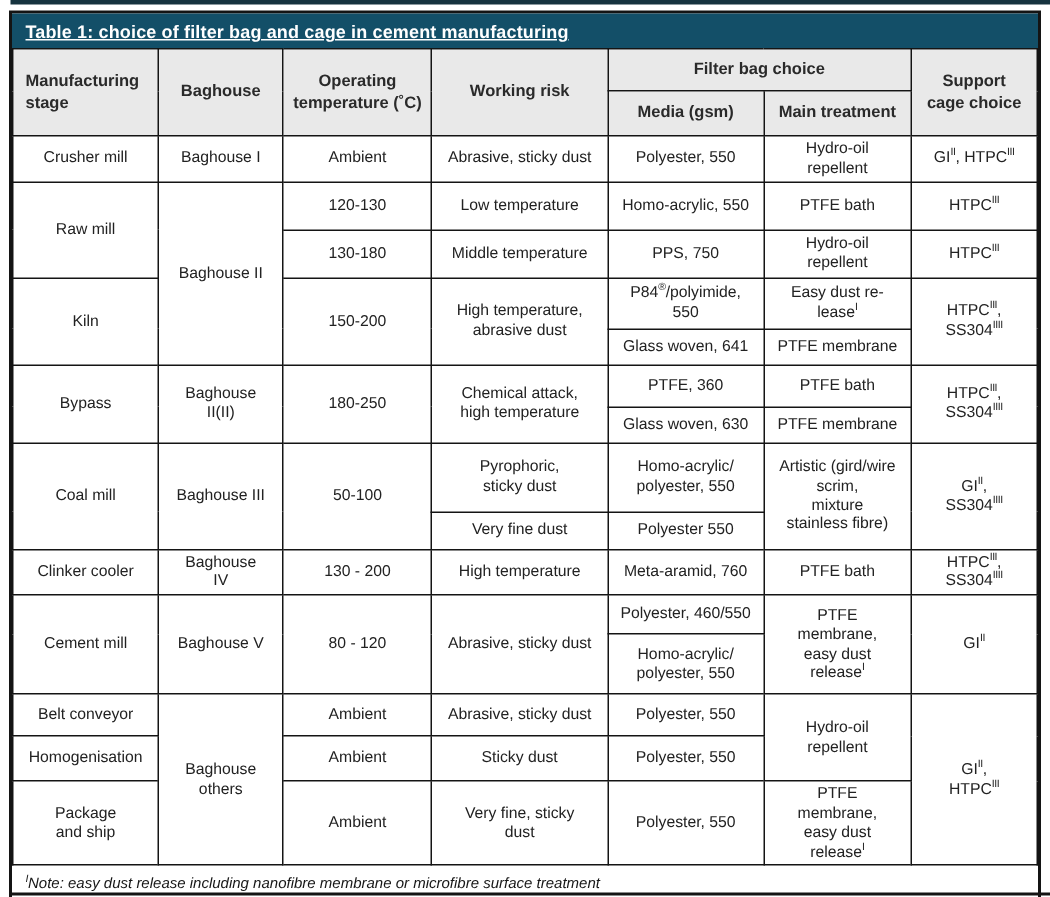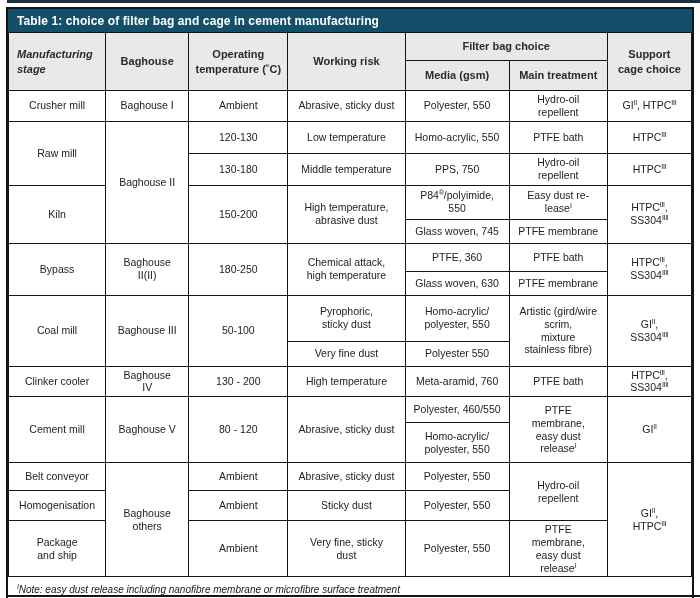--- a/index.html
+++ b/index.html
@@ -9,30 +9,30 @@
     overflow:hidden;
   }
   .top-rule { position:absolute; top:0; left:7px; right:0; height:3px; background:#16333f; }
   .bottom-rule { position:absolute; bottom:1px; left:7px; right:0; height:2px; background:#141414; }
   .figure {
     position:absolute; top:7px; left:6px; width:688px;
     border:2px solid #141414; background:#fff; box-sizing:border-box;
   }
   .title-bar {
     background:var(--title-bar,#134f68); color:#ffffff; font-weight:bold;
-    font-size:12px; padding:5px 9px 4px 9px; letter-spacing:0.1px;
+    font-size:12px; padding:5px 9px 4px 9px; letter-spacing:0.1px;text-decoration:underline;
   }
   table { border-collapse:collapse; width:100%; table-layout:fixed; }
   th, td {
     border:1px solid #141414; vertical-align:middle; text-align:center;
     font-size:10.5px; line-height:1.22; padding:2px 3px; color:#222;
     overflow:hidden;
   }
   th { background:var(--header-bg,#e9e9e9); font-weight:bold; font-size:11px; line-height:1.3; color:#2a2a2a; }
-  th.left { text-align:left; padding-left:8px;font-style:italic; }
+  th.left { text-align:left; padding-left:8px; }
   sup { font-size:7px; line-height:0; vertical-align:super; letter-spacing:-0.3px; }
   .footnotes {
     padding:5px 9px 7px 9px; font-style:italic; font-size:10px;
     line-height:1.5; color:#161616;
   }
 </style>
 </head>
 <body>
 
 <div class="top-rule"></div>
@@ -92,21 +92,21 @@
       </tr>
       <tr style="height:34px">
         <td rowspan="2">Kiln</td>
         <td rowspan="2">150-200</td>
         <td rowspan="2">High temperature,<br>abrasive dust</td>
         <td>P84<sup>®</sup>/polyimide,<br>550</td>
         <td>Easy dust re-<br>lease<sup>I</sup></td>
         <td rowspan="2">HTPC<sup>III</sup>,<br>SS304<sup>IIII</sup></td>
       </tr>
       <tr style="height:24px">
-        <td>Glass woven, 745</td>
+        <td>Glass woven, 641</td>
         <td>PTFE membrane</td>
       </tr>
       <tr style="height:28px">
         <td rowspan="2">Bypass</td>
         <td rowspan="2">Baghouse<br>II(II)</td>
         <td rowspan="2">180-250</td>
         <td rowspan="2">Chemical attack,<br>high temperature</td>
         <td>PTFE, 360</td>
         <td>PTFE bath</td>
         <td rowspan="2">HTPC<sup>III</sup>,<br>SS304<sup>IIII</sup></td>

